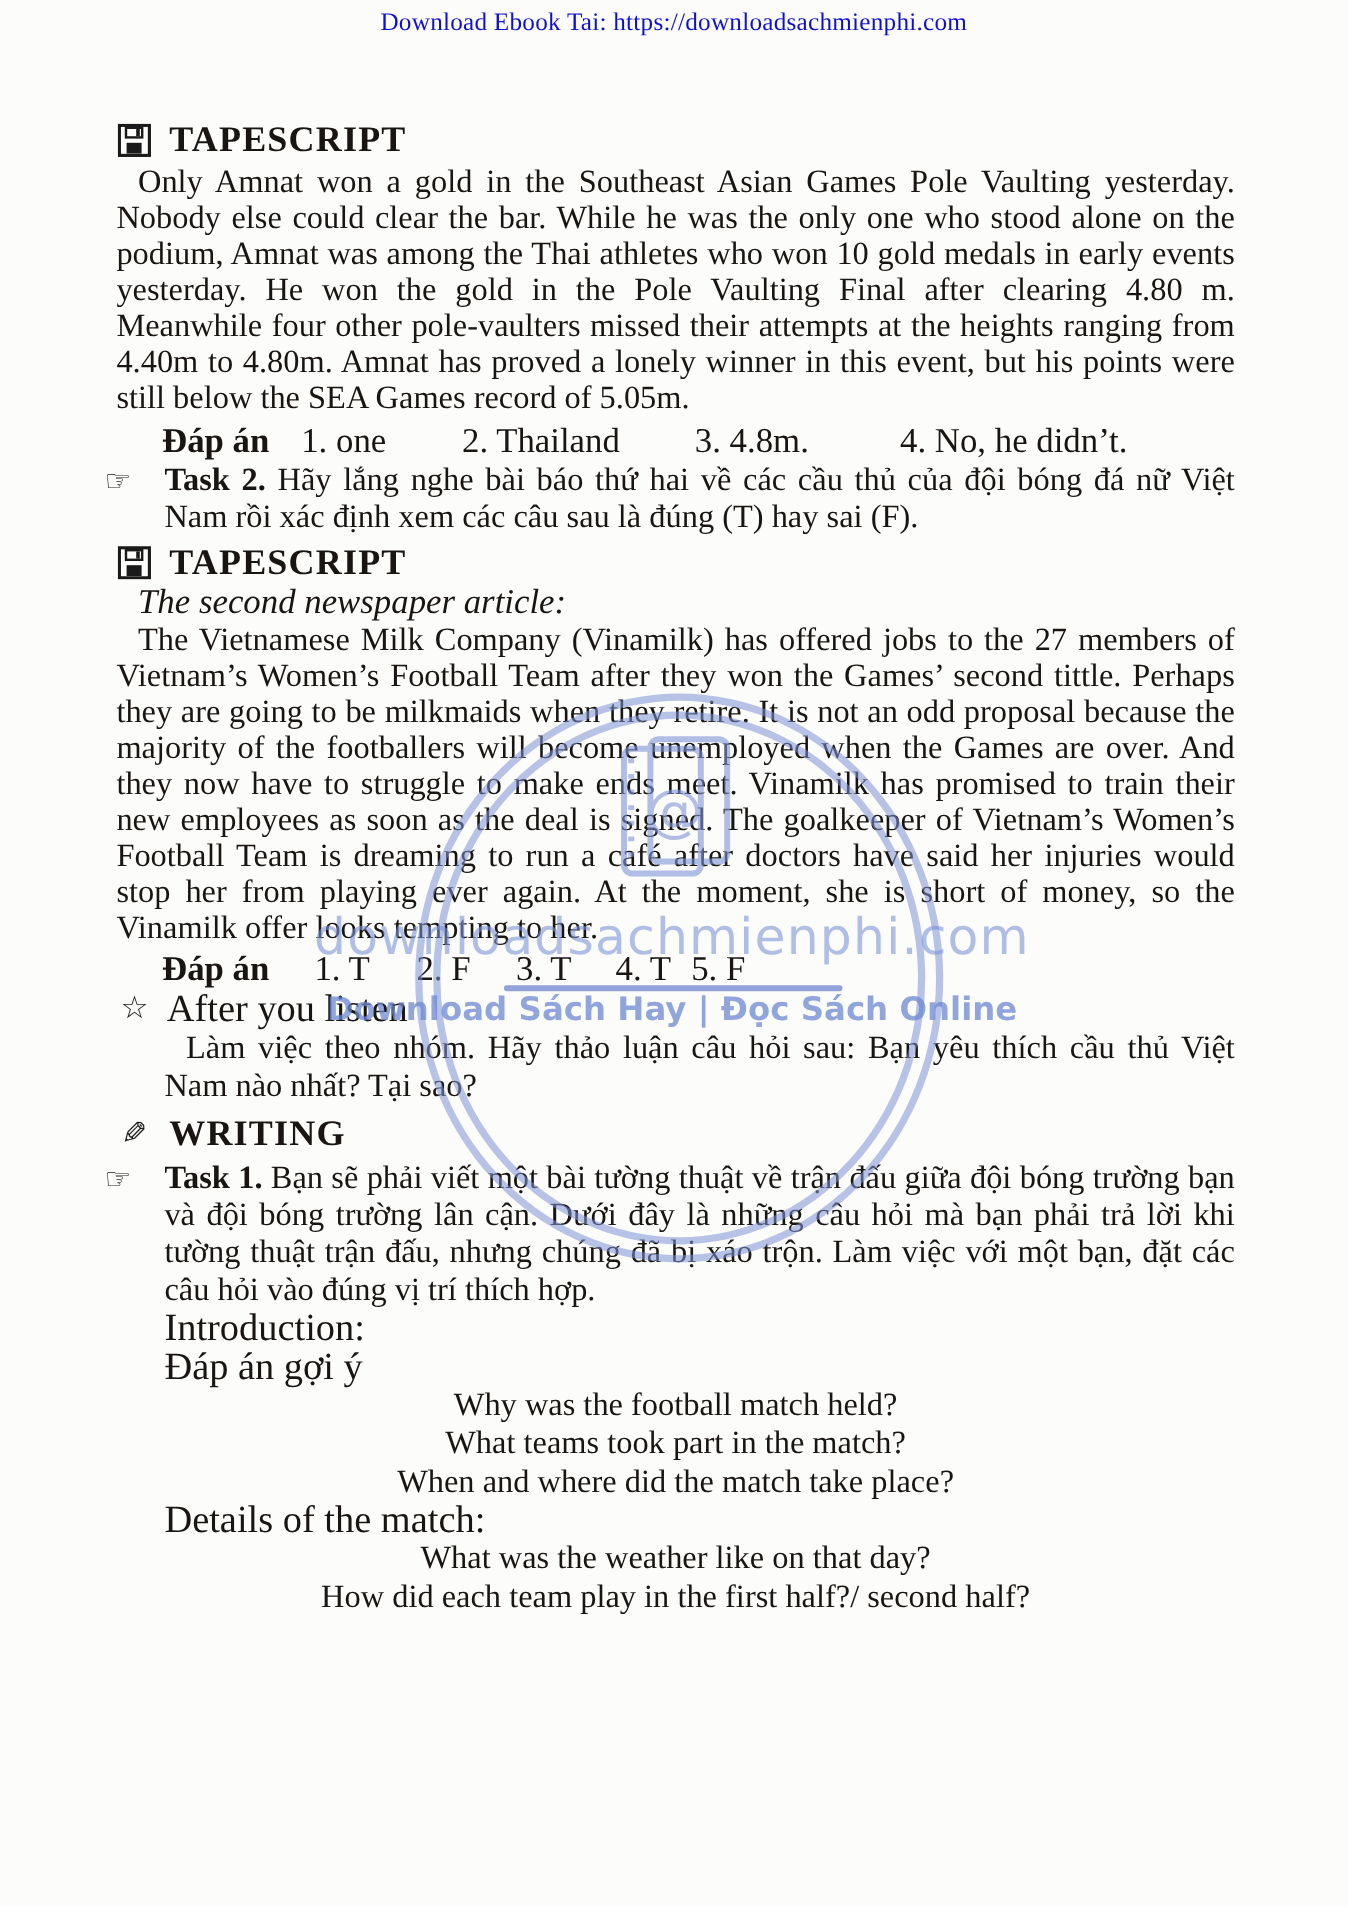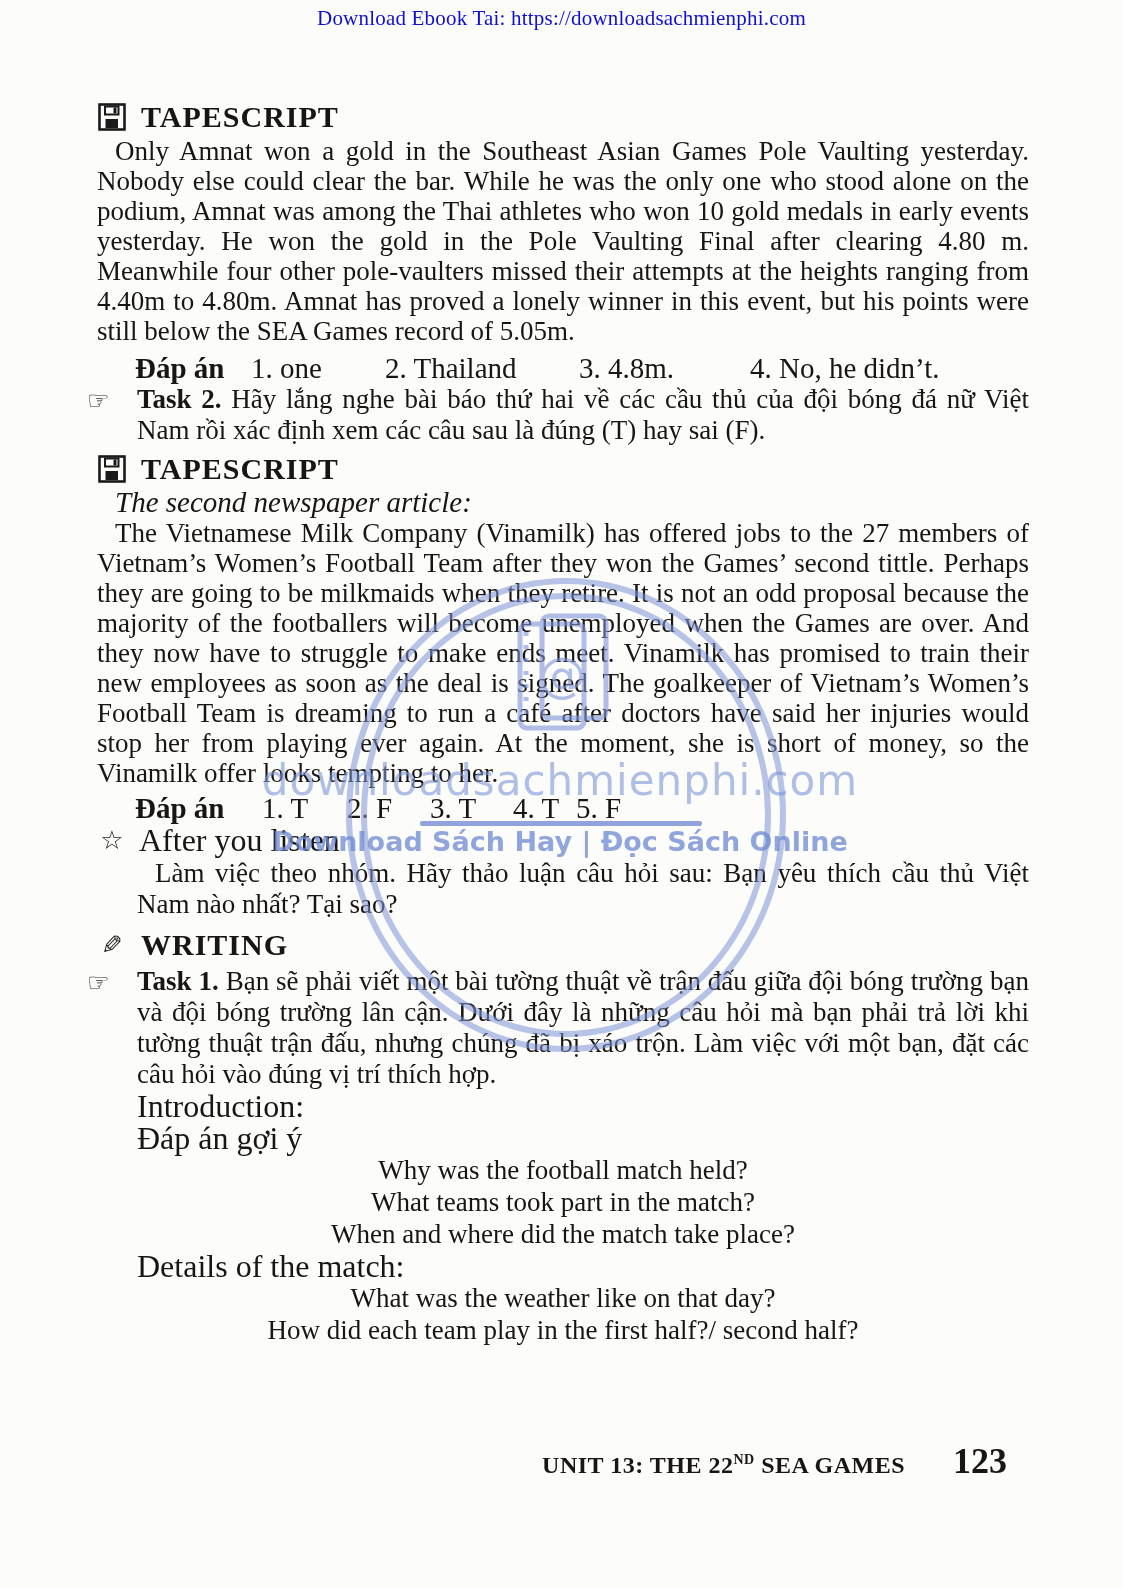--- a/index.html
+++ b/index.html
@@ -177,24 +177,20 @@
     <div class="sub-h">Đáp án gợi ý</div>
     <div class="question">Why was the football match held?</div>
     <div class="question">What teams took part in the match?</div>
     <div class="question">When and where did the match take place?</div>
     <div class="sub-h">Details of the match:</div>
     <div class="question">What was the weather like on that day?</div>
     <div class="question">How did each team play in the first half?/ second half?</div>
 
   </div>
 
-  <div class="footer">
-    <span class="unit"><span>UNIT 13: THE 22</span><sup>ND</sup><span> SEA GAMES</span></span>
-    <span class="pagenum">123</span>
-  </div>
 
 
   <div class="watermark">
     <div class="ring outer"></div>
     <div class="ring inner"></div>
     <div class="wm-book">
       <svg width="104" height="124" viewBox="0 0 104 124">
         <rect x="34" y="4" width="64" height="102" rx="7" fill="none" stroke="#7e94d6" stroke-width="5"></rect>
         <rect x="12" y="12" width="64" height="104" rx="7" fill="none" stroke="#7e94d6" stroke-width="5"></rect>
         <line x1="18" y1="20" x2="18" y2="108" stroke="#7e94d6" stroke-width="5" stroke-dasharray="4 9"></line>

